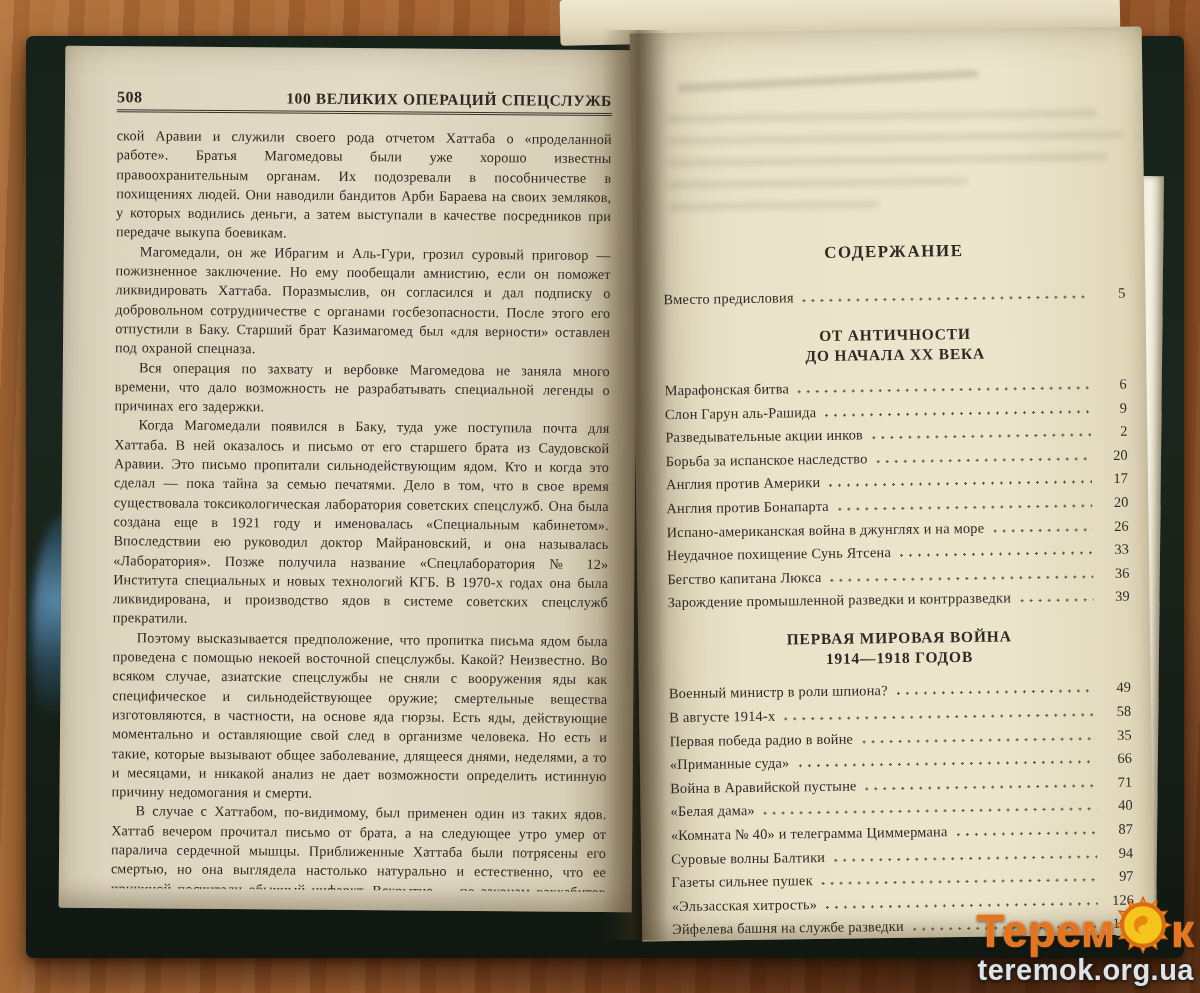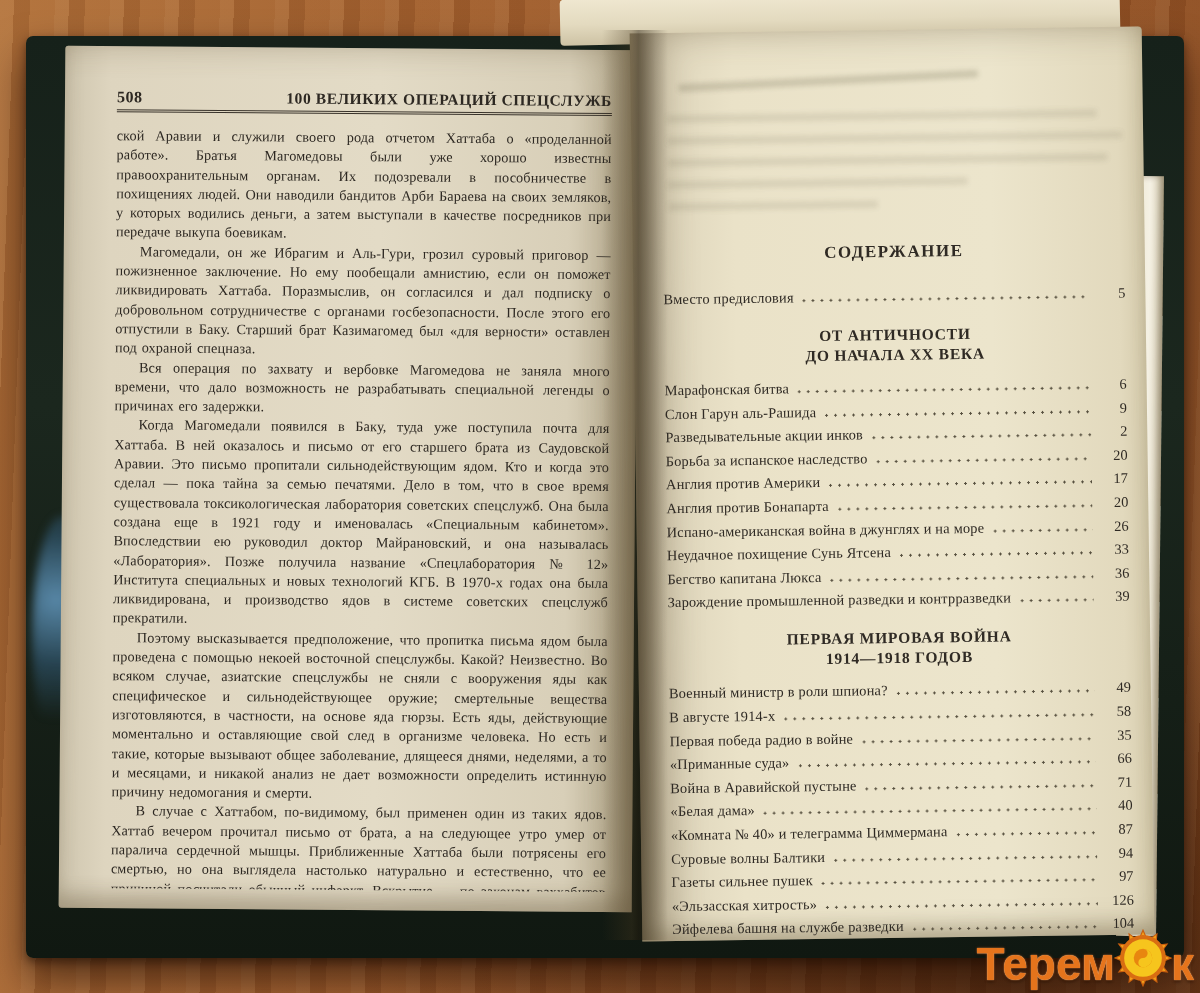--- a/index.html
+++ b/index.html
@@ -294,15 +294,16 @@
           <polygon points="50,2 43,18 57,18" transform="rotate(270 50 50)"></polygon>
           <polygon points="50,2 43,18 57,18" transform="rotate(300 50 50)"></polygon>
           <polygon points="50,2 43,18 57,18" transform="rotate(330 50 50)"></polygon>
         </g>
         <circle cx="50" cy="50" r="36" fill="#f6c51d" stroke="#d96d12" stroke-width="7"></circle>
         <circle cx="50" cy="50" r="16" fill="#e8860f"></circle>
         <path d="M50 34 a16 16 0 0 1 0 32 a8 8 0 0 1 0 -16 a8 8 0 0 0 0 -16" fill="#f6c51d"></path>
       </svg>
       <span>к</span>
     </div>
+    <div class="wm-url">teremok.org.ua</div>
   </div>
 
 </div>
 
 </body></html>

